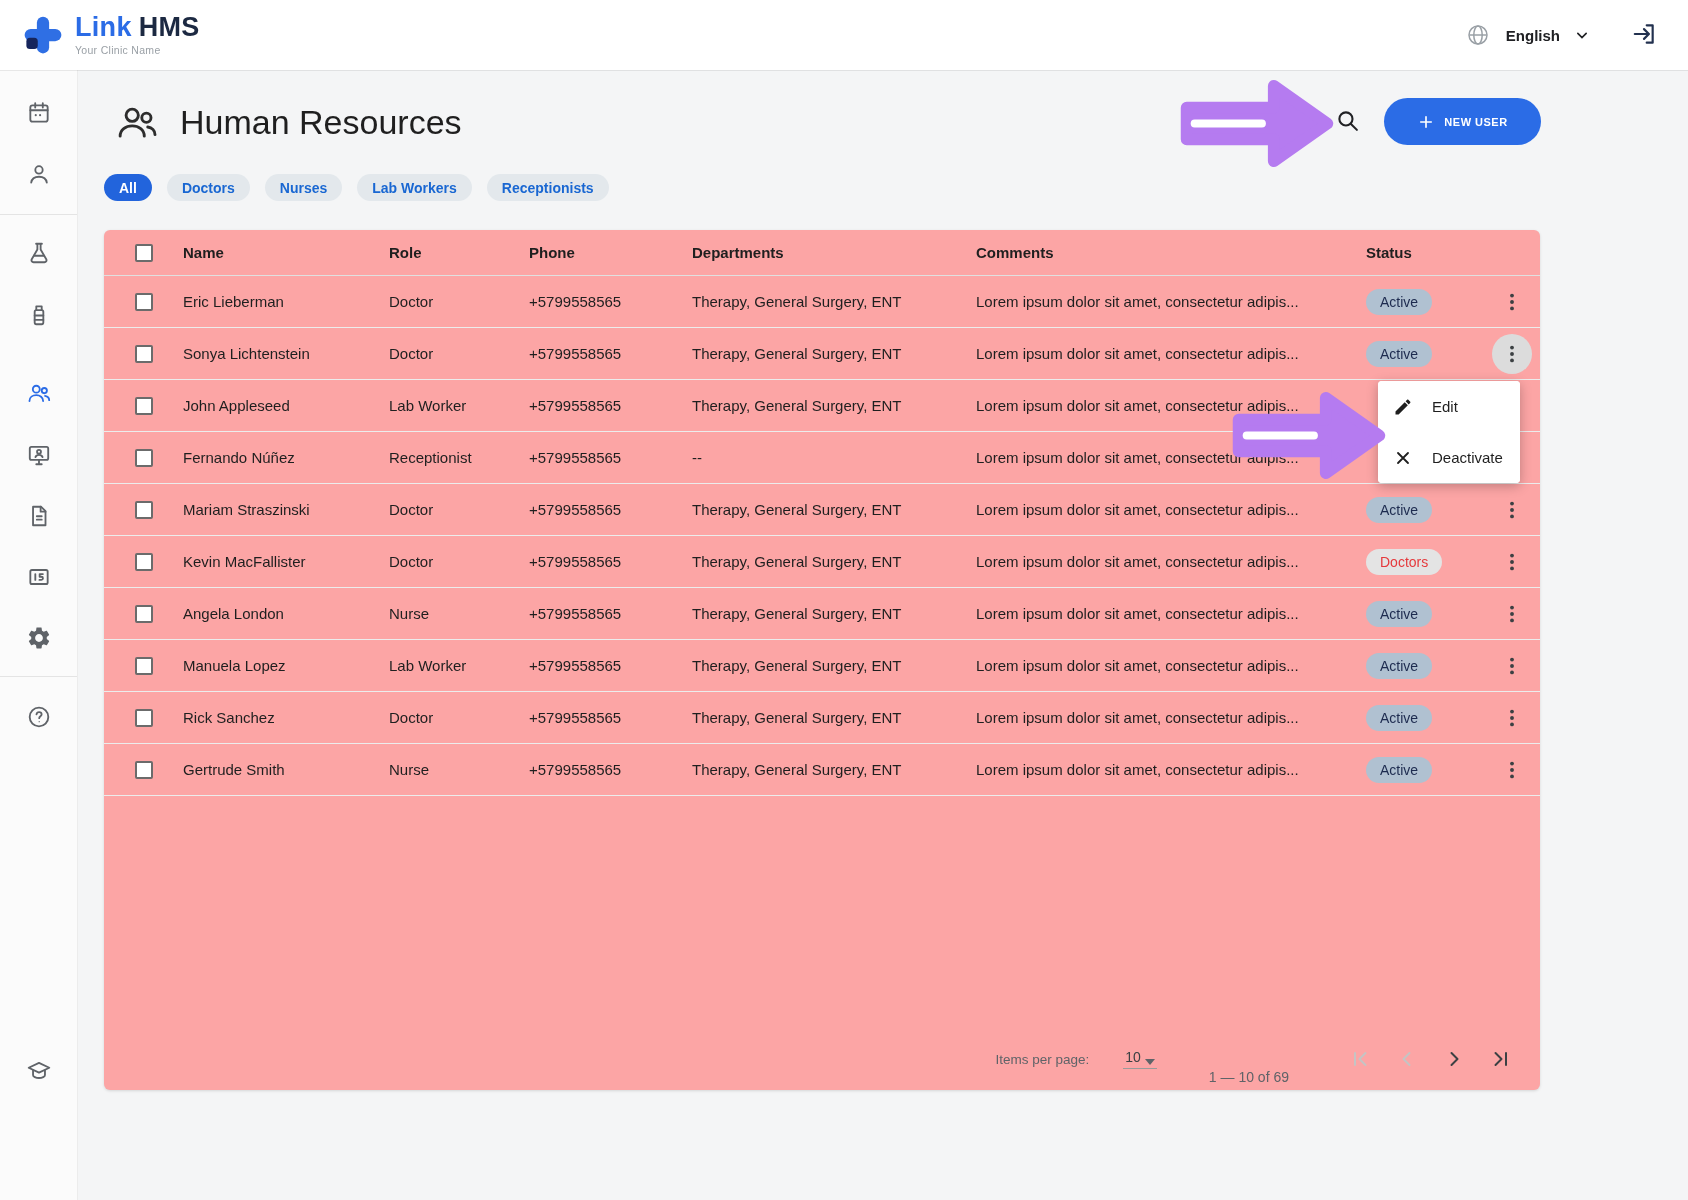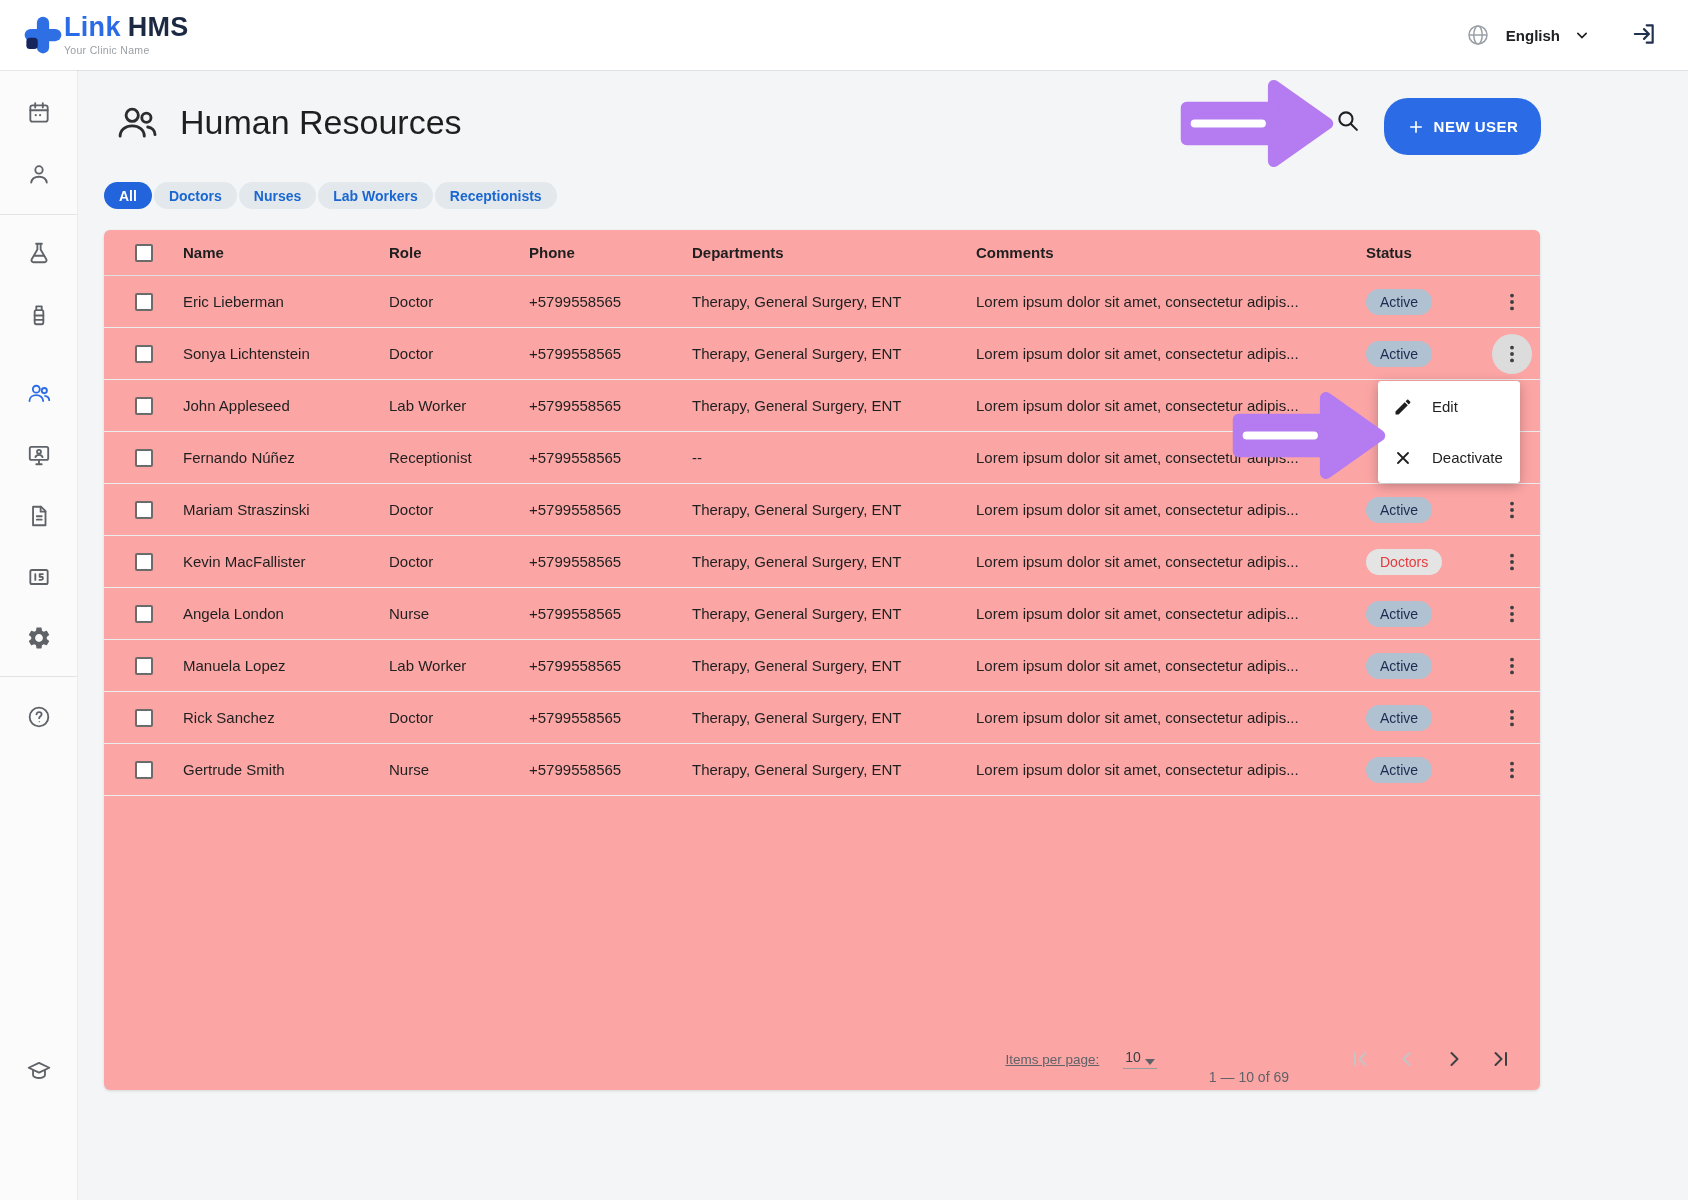--- a/index.html
+++ b/index.html
@@ -13,21 +13,21 @@
   }
 
   
   .topbar {
     position:absolute; top:0; left:0; right:0; height:70px;
     background:#fff; z-index:30;
     display:flex; align-items:center; justify-content:space-between;
     padding:0 30px 0 22px;
     box-shadow:0 1px 0 rgba(0,0,0,.08);
   }
-  .brand { display:flex; align-items:center; }
+  .brand { display:flex; align-items:center; gap:11px; }
   .brand-logo { width:42px; height:42px; }
   .brand-line { font-size:27px; font-weight:bold; line-height:1; letter-spacing:.3px; }
   .brand-link { color:#2b6ce6; }
   .brand-hms  { color:#1c2942; margin-left:7px; }
   .brand-sub  { font-size:10.5px; color:#9aa0a6; margin-top:3px; letter-spacing:.3px; }
   .top-right { display:flex; align-items:center; gap:16px; }
   .globe-ic { width:24px; height:24px; }
   .lang-label { font-size:15px; font-weight:600; color:#202124; }
   .chev-ic { width:20px; height:20px; margin-left:-4px; }
   .logout-btn { width:28px; height:28px; margin-left:22px; background:none; border:none; cursor:pointer; }
@@ -51,28 +51,28 @@
   .main { position:absolute; top:70px; left:78px; right:0; bottom:0; background:#f4f5f6; }
 
   .page-title-row { position:absolute; left:36px; top:26px; height:52px; display:flex; align-items:center; gap:20px; }
   .page-title-icon { width:46px; height:46px; color:#2d2d2d; }
   .page-title { font-size:34px; font-weight:400; color:#1f1f1f; }
 
   .search-btn { position:absolute; left:1254px; top:37px; width:30px; height:30px; background:none; border:none; cursor:pointer; }
   .search-btn svg { width:25px; height:25px; }
 
   .new-user-btn {
-    position:absolute; left:1306px; top:28px; width:157px; height:57px;
+    position:absolute; left:1306px; top:28px; width:157px; height:47px;
     background:#2b6ce6; color:#fff; border:none; border-radius:24px;
-    font-family:"Liberation Sans",sans-serif; font-size:15px; font-weight:bold; letter-spacing:.5px;
+    font-family:"Liberation Sans",sans-serif; font-size:11px; font-weight:bold; letter-spacing:.5px;
     display:flex; align-items:center; justify-content:center; gap:9px; cursor:pointer;text-align:center;
   }
   .new-user-btn svg { width:18px; height:18px; }
 
-  .chips { position:absolute; left:26px; top:112px; display:flex; gap:2px; }
+  .chips { position:absolute; left:26px; top:104px; display:flex; gap:15px; }
   .chip {
     height:27px; padding:0 15px; border-radius:14px; border:none;
     background:#e3e8ec; color:#1967d2; font-family:"Liberation Sans",sans-serif;
     font-size:14px; font-weight:bold; display:flex; align-items:center; cursor:pointer;
   }
   .chip.active { background:#2264dc; color:#fff; }
 
   
   .card {
     position:absolute; left:26px; top:160px; width:1436px; height:860px;
@@ -100,21 +100,21 @@
   }
   .kebab svg { width:22px; height:22px; }
   .kebab-open { background:#dcdcdc; }
 
   
   .pager {
     position:absolute; left:0; right:0; bottom:0; height:62px;
     display:flex; align-items:center; justify-content:flex-end;
     padding-right:26px; font-size:13.5px; color:#5f6368;
   }
-  .pager-label { margin-right:24px;text-decoration:underline; }
+  .pager-label { margin-right:34px; }
   .pager-select { display:flex; align-items:flex-end; gap:4px; margin-right:52px; border-bottom:1px solid #9a9a9a; padding:0 2px 3px 2px; cursor:pointer; }
   .pager-select .val { font-size:14px; color:#3c4043; }
   .pager-range { margin-right:58px; font-size:14px; color:#5f6368;margin-top:36px; }
   .pager-nav { display:flex; align-items:center; gap:21px; }
   .pnav { width:26px; height:26px; background:none; border:none; cursor:pointer; display:flex; align-items:center; justify-content:center; }
   .pnav svg { width:24px; height:24px; }
   .pnav.disabled { cursor:default; }
   .pnav.disabled svg { stroke:#c4c4c4; }
   .pnav.enabled svg { stroke:#3c4043; }
 

